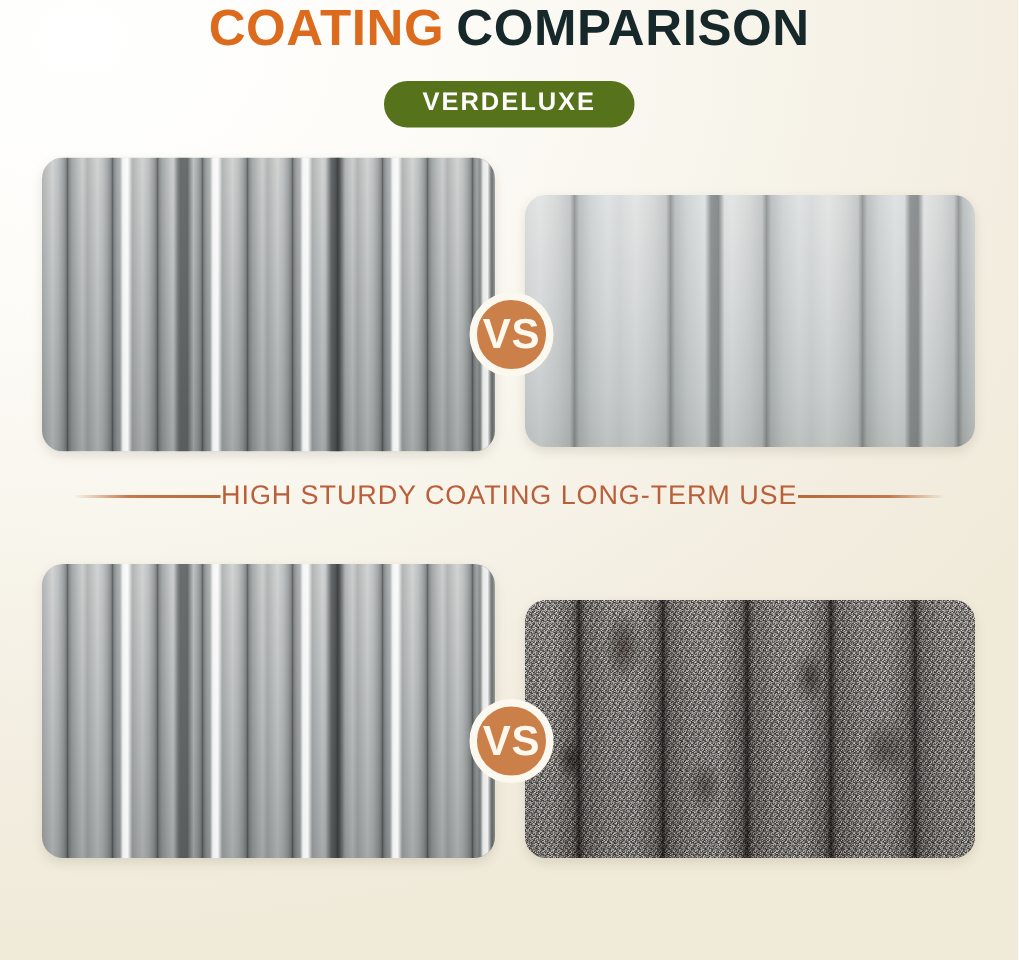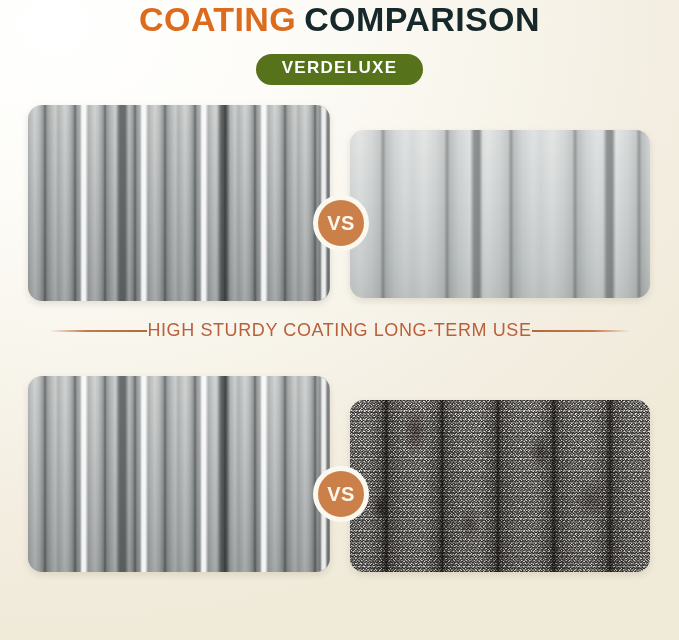--- a/index.html
+++ b/index.html
@@ -155,21 +155,21 @@
 
   
   .vs-badge {
     position: absolute;
     width: 46px;
     height: 46px;
     border-radius: 50%;
     background: #CC8049;
     border: 5px solid #FBF8F0;
     color: #FDF8EE;
-    font-size: 20px;
+    font-size: 28px;
     font-weight: bold;
     letter-spacing: 0.5px;
     display: flex;
     align-items: center;
     justify-content: center;
     box-sizing: content-box;
     z-index: 6;
     font-family: "Liberation Sans", sans-serif;
   }
   #vs-row1 { left: 313px; top: 195px; }

